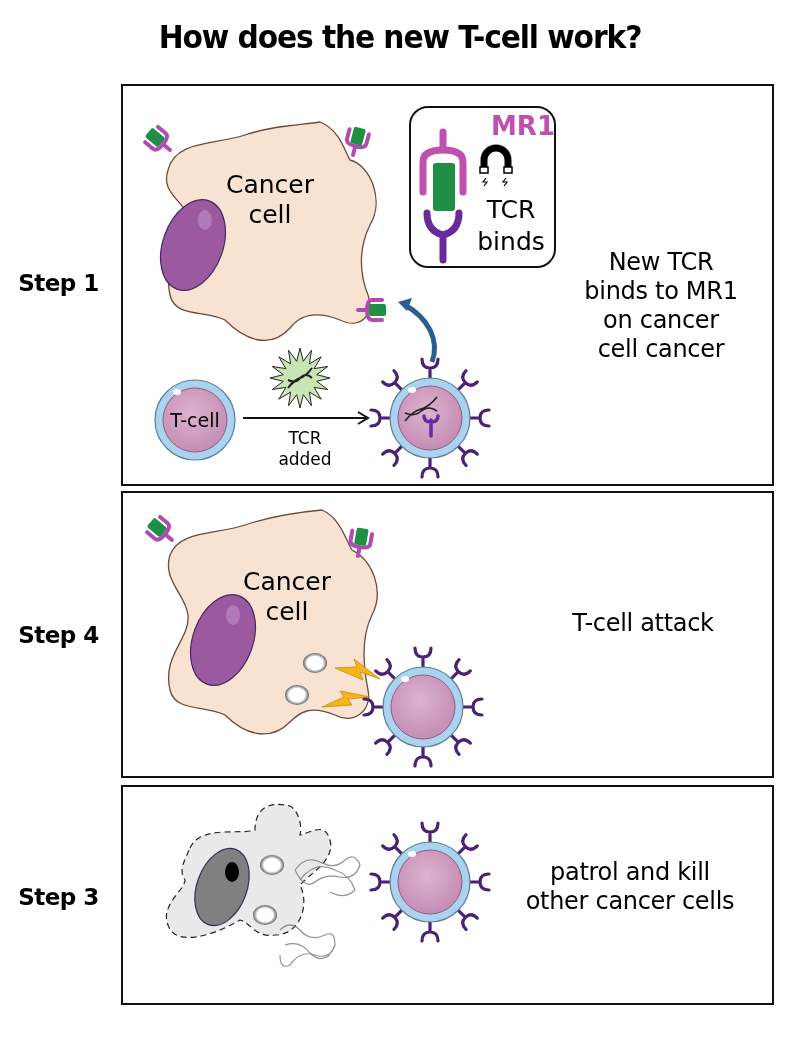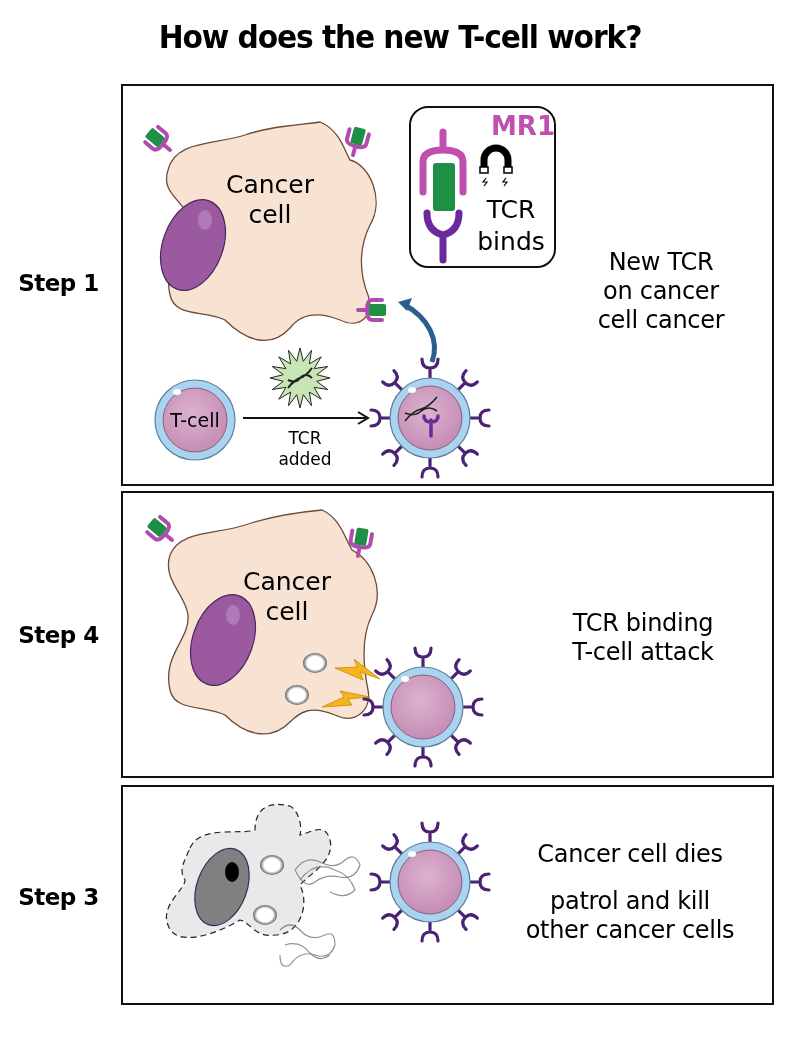--- a/index.html
+++ b/index.html
@@ -181,25 +181,24 @@
         <use href="#receptor-purple" transform="rotate(315) translate(0,-40)"></use>
       </g>
     <use href="#tcell"></use>
   </g>
 
   <g></g>
 </svg>
 
 <div class="desc" style="left:548px; top:212px; width:226px;">
   <div>New TCR</div>
+  <div>binds to MR1</div>
   <div>on cancer</div>
   <div>cell cancer</div>
 </div>
 <div class="desc" style="left:530px; top:573px; width:226px;">
-  <div>TCR binding</div>
   <div>T-cell attack</div>
 </div>
 <div class="desc" style="left:495px; top:804px; width:270px;">
-  <div>Cancer cell dies</div>
   <div style="height:18px"></div>
   <div>patrol and kill</div>
   <div>other cancer cells</div>
 </div>
 
 </body></html>

